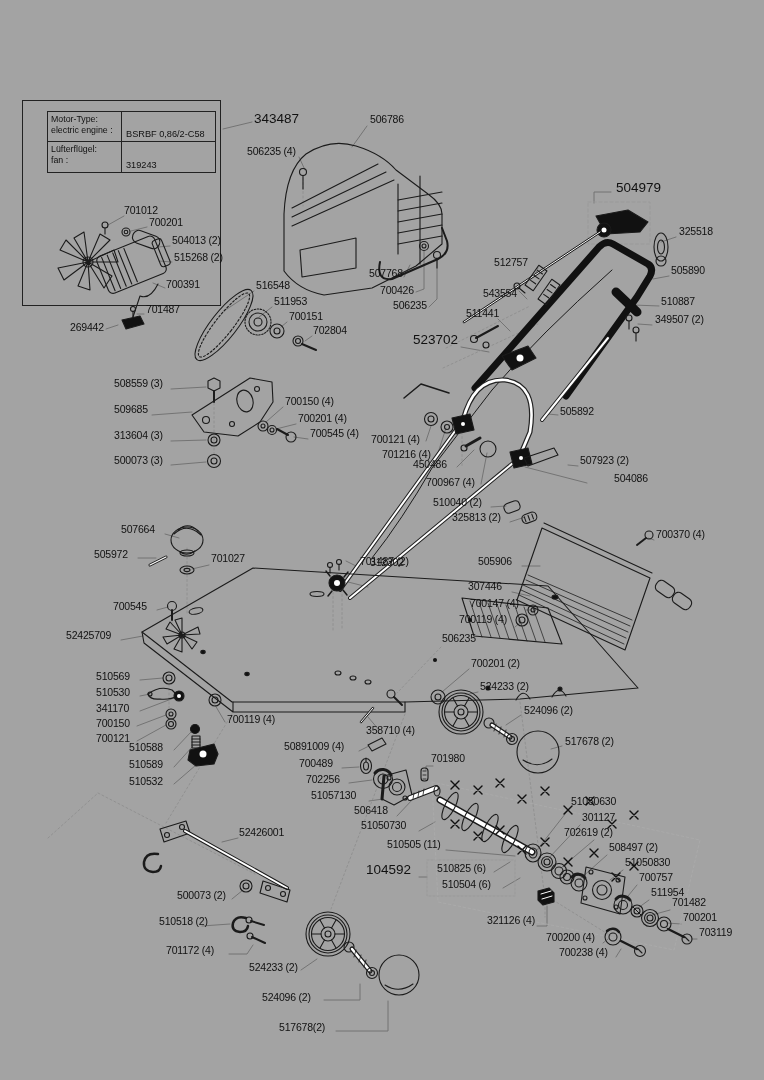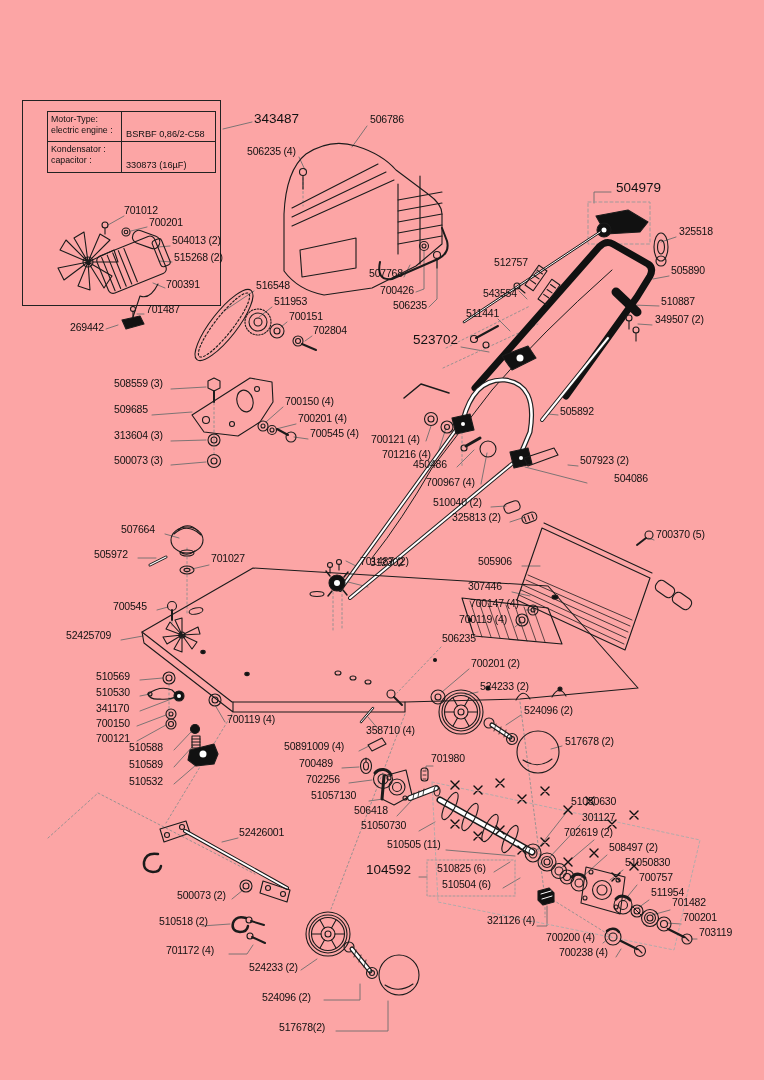--- a/index.html
+++ b/index.html
@@ -1,16 +1,16 @@
 <!DOCTYPE html>
 <html><head>
 <meta charset="utf-8">
 <style>
   html,body{margin:0;padding:0;background:#fff}
-  .stage{position:relative;width:764px;height:1080px;background:#fca5a5;overflow:hidden;
+  .stage{position:relative;width:764px;height:1080px;background:#a3a3a3;overflow:hidden;
          font-family:"Liberation Sans",sans-serif}
   .stage svg{position:absolute;left:0;top:0}
   .lbl{position:absolute;font-size:10.5px;line-height:1;color:#111;white-space:nowrap;
        letter-spacing:-0.2px;font-family:"Liberation Sans",sans-serif}
   .lbl.big{font-size:13.5px;letter-spacing:0}
   .info-box{position:absolute;left:22px;top:100px;width:199px;height:206px;border:1.6px solid #222;box-sizing:border-box}
   .itable{position:absolute;left:24px;top:10px;width:169px;border:1.3px solid #222;box-sizing:border-box}
   .irow{display:flex;border-bottom:1.3px solid #222;height:30px;box-sizing:border-box}
   .irow:last-child{border-bottom:none}
   .ilab{width:74px;border-right:1.3px solid #222;padding:2px 3px;font-size:8.8px;line-height:1.3;box-sizing:border-box;color:#111}
@@ -414,24 +414,24 @@
   <div class="itable">
     <div class="irow">
       <div class="ilab">
         <span>Motor-Type:</span><br>
         <span>electric engine :</span>
       </div>
       <div class="ival">BSRBF 0,86/2-C58</div>
     </div>
     <div class="irow">
       <div class="ilab">
-        <span>Kondensator :</span><br>
-        <span>capacitor :</span>
+        <span>Lüfterflügel:</span><br>
+        <span>fan :</span>
       </div>
-      <div class="ival">330873 (16µF)</div>
+      <div class="ival">319243</div>
     </div>
   </div>
 </div>
 
 <span class="lbl big" style="left:254px;top:112px">343487</span>
 <span class="lbl" style="left:370px;top:114px">506786</span>
 <span class="lbl" style="left:247px;top:146px">506235 (4)</span>
 <span class="lbl big" style="left:616px;top:181px">504979</span>
 <span class="lbl" style="left:679px;top:226px">325518</span>
 <span class="lbl" style="left:494px;top:257px">512757</span>
@@ -464,21 +464,21 @@
 <span class="lbl" style="left:310px;top:428px">700545 (4)</span>
 <span class="lbl" style="left:371px;top:434px">700121 (4)</span>
 <span class="lbl" style="left:382px;top:449px">701216 (4)</span>
 <span class="lbl" style="left:413px;top:459px">450486</span>
 <span class="lbl" style="left:426px;top:477px">700967 (4)</span>
 <span class="lbl" style="left:560px;top:406px">505892</span>
 <span class="lbl" style="left:580px;top:455px">507923 (2)</span>
 <span class="lbl" style="left:614px;top:473px">504086</span>
 <span class="lbl" style="left:433px;top:497px">510040 (2)</span>
 <span class="lbl" style="left:452px;top:512px">325813 (2)</span>
-<span class="lbl" style="left:656px;top:529px">700370 (5)</span>
+<span class="lbl" style="left:656px;top:529px">700370 (4)</span>
 <span class="lbl" style="left:478px;top:556px">505906</span>
 <span class="lbl" style="left:468px;top:581px">307446</span>
 <span class="lbl" style="left:470px;top:598px">700147 (4)</span>
 <span class="lbl" style="left:459px;top:614px">700119 (4)</span>
 <span class="lbl" style="left:442px;top:633px">506235</span>
 <span class="lbl" style="left:121px;top:524px">507664</span>
 <span class="lbl" style="left:94px;top:549px">505972</span>
 <span class="lbl" style="left:211px;top:553px">701027</span>
 <span class="lbl" style="left:360px;top:556px">701487 (2)</span>
 <span class="lbl" style="left:370px;top:557px">312302</span>

